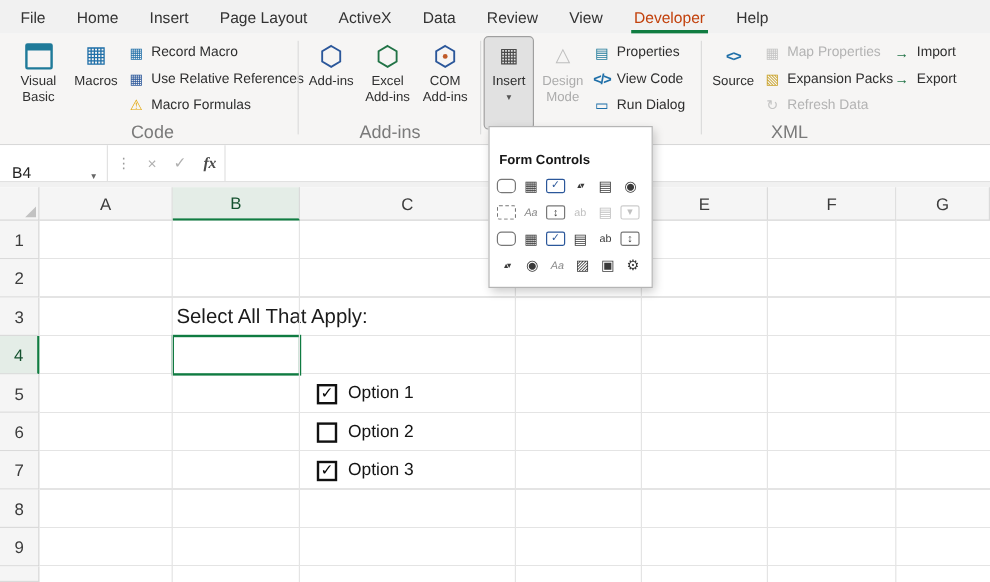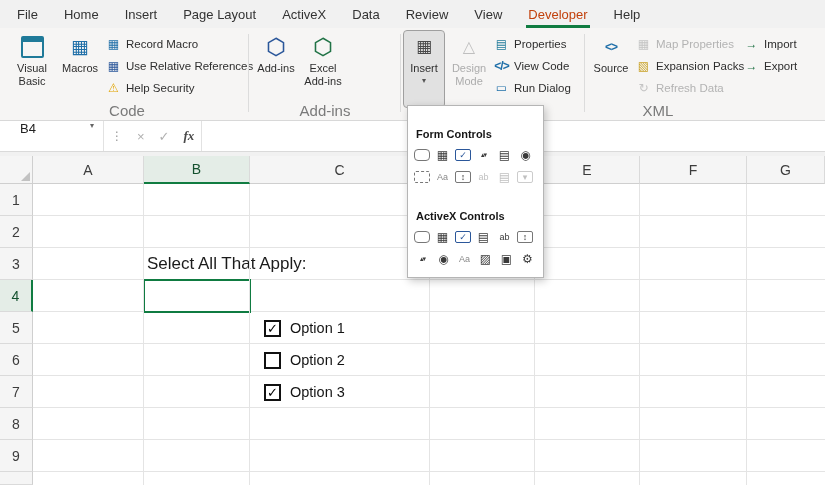--- a/index.html
+++ b/index.html
@@ -29,21 +29,21 @@
   .smallbtn{position:absolute;height:21px;display:flex;align-items:center;gap:5px;font-size:11.5px;color:#2e2e2e;white-space:nowrap;}
   .smallbtn .sicon{width:15px;text-align:center;font-size:12px;line-height:1;}
   .smallbtn.disabled{color:#B3B3B3;}
   .smallbtn.disabled .sicon{color:#C4C4C4 !important;}
   .vb-ic{width:19px;height:14px;border:2px solid #1F7A99;border-top:6px solid #1F7A99;border-radius:2px;}
   .code-ic{font-size:9px;font-weight:700;color:#1F6FA8;letter-spacing:-1px;}
 
   
   .formulabar{position:absolute;top:121px;left:0;right:0;height:31px;background:#fff;border-bottom:1px solid #DADADA;
               display:flex;align-items:center;font-size:13px;box-sizing:border-box;}
-  .namebox{width:104px;height:100%;display:flex;align-items:flex-start;padding-left:20px;color:#222;position:relative;
+  .namebox{width:90px;height:100%;display:flex;align-items:flex-end;padding-left:10px;color:#222;position:relative;
            border-right:1px solid #E2E2E2;box-sizing:border-box;}
   .namebox .chevron{position:absolute;right:9px;font-size:8px;color:#666;}
   .fb-dots{color:#9a9a9a;padding:0 7px;font-size:12px;}
   .fb-x,.fb-check{color:#B0B0B0;padding:0 7px;font-size:13px;}
   .fb-fx{font-style:italic;color:#4a4a4a;padding:0 7px;font-weight:600;
          font-family:"Liberation Serif","DejaVu Serif",serif;}
   .fb-input{flex:1;height:100%;border-left:1px solid #E2E2E2;}
   .gapstrip{position:absolute;top:152px;left:0;right:0;height:4px;background:#F1F1F1;}
 
   
@@ -73,21 +73,21 @@
   .insert-menu{position:absolute;left:407px;top:105px;width:137px;background:#fff;border:1px solid #B5B5B5;
                box-shadow:2px 3px 8px rgba(0,0,0,.22);z-index:60;padding-bottom:7px;box-sizing:border-box;}
   .menu-title{font-size:11px;font-weight:700;color:#161616;padding:22px 8px 4px;}
   .icon-row{display:flex;padding:2px 5px 3px;gap:2px;align-items:center;}
   .mi{width:19px;height:17px;display:flex;align-items:center;justify-content:center;font-size:12px;color:#3A3A3A;box-sizing:border-box;}
   .mi.fr{border:1px solid #777;width:16px;height:12px;border-radius:2px;margin:2px 1px;font-size:9px;}
   .mi.rd{border-radius:4px;}
   .mi.dash{border-style:dashed;}
   .mi.blue{color:#2B579A;border-color:#2B579A;}
   .mi.txt{font-size:9px;}
-  .mi.it{color:#8a8a8a;}
+  .mi.it{font-style:italic;color:#8a8a8a;}
   .mi.sm{font-size:7px;letter-spacing:-1px;}
   .mi.dis{color:#C0C0C0;border-color:#CCCCCC;}
 </style>
 </head>
 <body>
 
 <div class="app">
 
   <div class="menubar" id="menubar">
       <div class="menu-item">File</div>
@@ -118,21 +118,21 @@
       <div class="smallbtn" style="left:98px;top:5px;">
         <span class="sicon" style="color:#1F6FA8;">▦</span>
         <span>Record Macro</span>
       </div>
       <div class="smallbtn" style="left:98px;top:27px;">
         <span class="sicon" style="color:#2B579A;">▦</span>
         <span>Use Relative References</span>
       </div>
       <div class="smallbtn" style="left:98px;top:49px;">
         <span class="sicon" style="color:#E2A400;">⚠</span>
-        <span>Help Security</span>
+        <span>Macro Formulas</span>
       </div>
       <div class="rgroup-label" style="left:0;width:238px;">Code</div>
     </div>
     <div class="rsep" style="left:248px;"></div>
 
     <div class="rgroup" style="left:252px;width:146px;">
       <div class="bigbtn" style="left:2px;width:44px;">
         <span class="bicon">
           <svg width="22" height="22" viewBox="0 0 24 24">
               <path d="M12 2.5l8.2 4.8v9.4L12 21.5l-8.2-4.8V7.3z" fill="none" stroke="#2B579A" stroke-width="1.7"></path>
@@ -140,20 +140,29 @@
         </span>
         <span>Add-ins</span>
       </div>
       <div class="bigbtn" style="left:48px;width:46px;">
         <span class="bicon">
           <svg width="22" height="22" viewBox="0 0 24 24">
               <path d="M12 2.5l8.2 4.8v9.4L12 21.5l-8.2-4.8V7.3z" fill="none" stroke="#217346" stroke-width="1.7"></path>
             </svg>
         </span>
         <span>Excel Add-ins</span>
+      </div>
+      <div class="bigbtn" style="left:96px;width:46px;">
+        <span class="bicon">
+          <svg width="22" height="22" viewBox="0 0 24 24">
+              <path d="M12 2.5l8.2 4.8v9.4L12 21.5l-8.2-4.8V7.3z" fill="none" stroke="#2B579A" stroke-width="1.7"></path>
+              <circle cx="12" cy="12" r="2.2" fill="#C05A28"></circle>
+            </svg>
+        </span>
+        <span>COM Add-ins</span>
       </div>
       <div class="rgroup-label" style="left:0;width:146px;">Add-ins</div>
     </div>
     <div class="rsep" style="left:400px;"></div>
 
     <div class="rgroup" style="left:402px;width:180px;">
       <div class="bigbtn pressed" style="left:2px;width:40px;">
         <span class="bicon" style="color:#4a4a4a;font-size:17px;">▦</span>
         <span>Insert</span>
         <span class="chev">▾</span>
@@ -277,21 +286,20 @@
         <div class="mi">◉</div>
       </div>
     <div class="icon-row" id="fc-row2">
         <div class="mi fr dash"></div>
         <div class="mi it txt">Aa</div>
         <div class="mi fr">↕</div>
         <div class="mi txt dis">ab</div>
         <div class="mi  dis">▤</div>
         <div class="mi fr dis">▾</div>
       </div>
-    <div class="menu-title">ActiveX Controls</div>
     <div class="icon-row" id="ax-row1">
         <div class="mi fr rd"></div>
         <div class="mi">▦</div>
         <div class="mi fr blue">✓</div>
         <div class="mi">▤</div>
         <div class="mi txt">ab</div>
         <div class="mi fr">↕</div>
       </div>
     <div class="icon-row" id="ax-row2">
         <div class="mi sm">▴▾</div>

